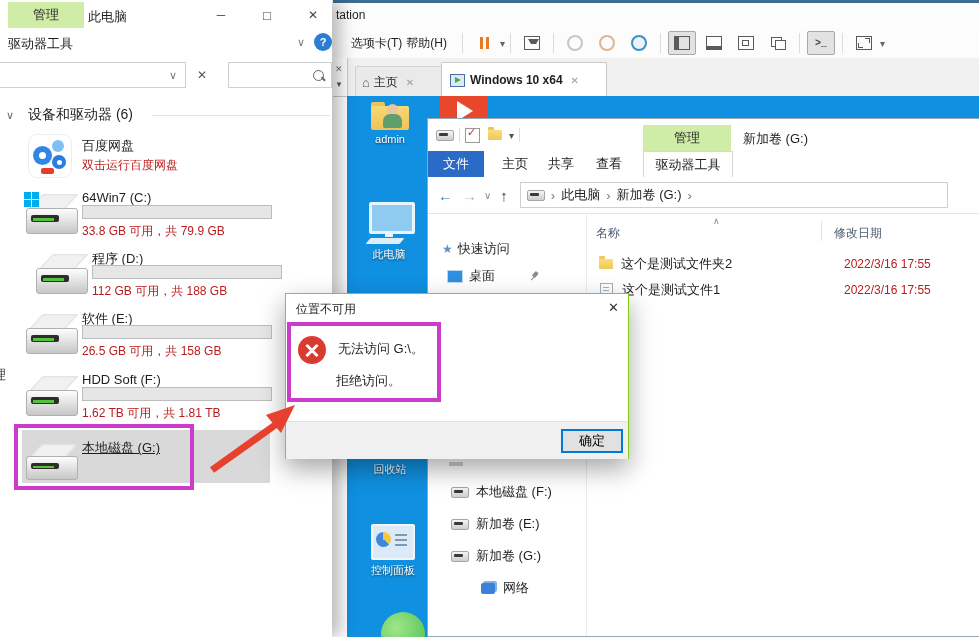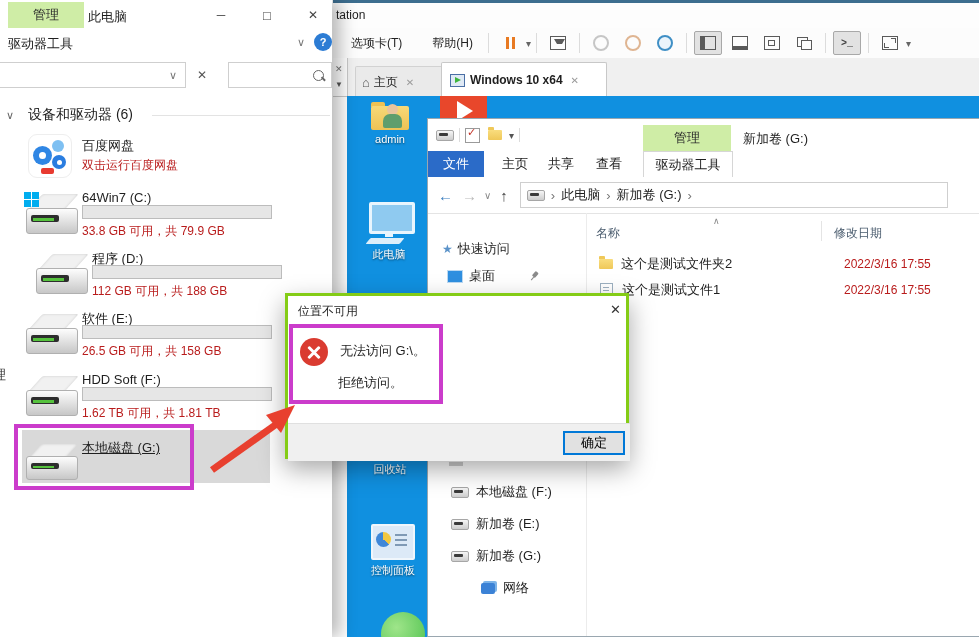--- a/index.html
+++ b/index.html
@@ -50,21 +50,21 @@
 
 <div id="canvas">
 
   <div class="abs" style="left:333px;top:0;width:646px;height:637px;background:#fff;">
     <div class="abs" style="left:0;top:0;width:646px;height:3px;background:#3d6e8f;"></div>
     <div class="abs t12" style="left:0;top:3px;width:646px;height:25px;background:#fdfdfd;">
       <span class="abs" style="left:3px;top:5px;color:#1f1f1f;">tation</span>
     </div>
 
     <div class="abs flex t12" style="left:0;top:28px;width:646px;height:30px;background:#fcfcfc;">
-      <span class="flex" style="margin-left:18px;margin-right:30px;">选项卡(T)</span>
+      <span class="flex" style="margin-left:18px;margin-right:4px;">选项卡(T)</span>
       <span class="flex" style="margin-right:10px;">帮助(H)</span>
       <span class="tsep"></span>
       <span class="iconbox pause">
           <i></i>
           <i></i>
         </span>
       <span style="color:#666;font-size:10px;">▾</span>
       <span class="tsep"></span>
       <span class="iconbox">
         <span class="sqicon">
@@ -371,21 +371,21 @@
             <i class="slot"></i>
             <i class="led"></i>
           </i>
       </span>
       <span class="abs t13" style="left:60px;top:9px;text-decoration:underline;">本地磁盘 (G:)</span>
     </div>
 
     <span class="abs t13" style="left:-7px;top:366px;color:#333;">理</span>
   </div>
 
-  <div class="abs" style="left:285px;top:293px;width:344px;height:166px;background:#fff;border:3px solid #84cc16;box-shadow:0 10px 24px rgba(0,0,0,.35);box-sizing:border-box;">
+  <div class="abs" style="left:285px;top:293px;width:344px;height:166px;background:#fff;border:1px solid #84cc16;box-shadow:0 10px 24px rgba(0,0,0,.35);box-sizing:border-box;">
     <span class="abs t12" style="left:10px;top:7px;">位置不可用</span>
     <span class="abs" style="left:322px;top:6px;color:#333;font-size:13px;">✕</span>
     <span class="abs" style="left:12px;top:42px;width:28px;height:28px;border-radius:50%;background:#da3b30;">
       <i class="abs" style="left:6px;top:12.5px;width:16px;height:3px;background:#fff;transform:rotate(45deg);border-radius:1px;"></i>
       <i class="abs" style="left:6px;top:12.5px;width:16px;height:3px;background:#fff;transform:rotate(-45deg);border-radius:1px;"></i>
     </span>
     <span class="abs t13" style="left:52px;top:46px;">无法访问 G:\。</span>
     <span class="abs t13" style="left:50px;top:78px;">拒绝访问。</span>
     <div class="abs magenta" style="left:1px;top:28px;width:146px;height:72px;"></div>
     <div class="abs" style="left:0;top:127px;width:342px;height:37px;background:#f0f0f0;border-top:1px solid #e0e0e0;">

